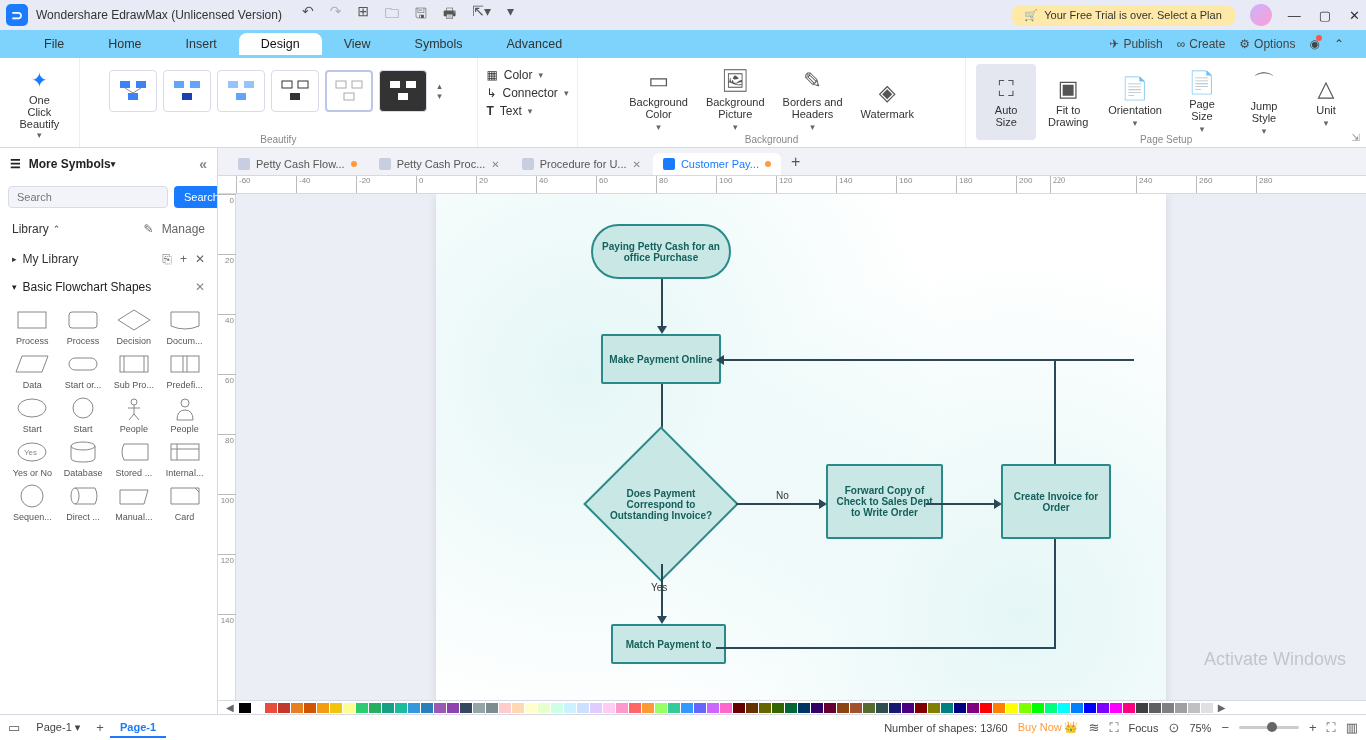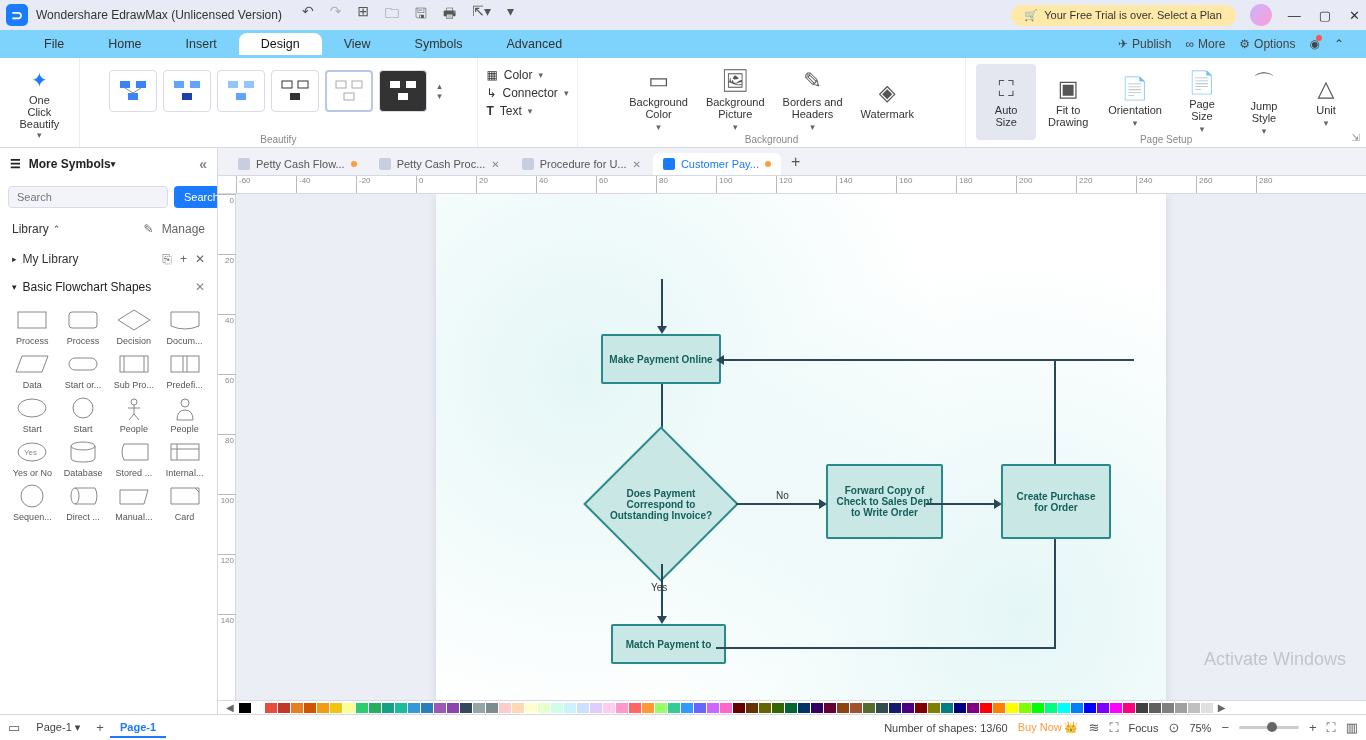--- a/index.html
+++ b/index.html
@@ -149,21 +149,21 @@
   <div class="mitem">View</div>
   <div class="mitem">Symbols</div>
   <div class="mitem">Advanced</div>
   <div class="rightmenu">
     <span>
         <span>✈</span>
         <span>Publish</span>
       </span>
     <span>
         <span>∞</span>
-        <span>More</span>
+        <span>Create</span>
       </span>
     <span>
         <span>⚙</span>
         <span>Options</span>
       </span>
     <span class="bell">◉</span>
     <span>⌃</span>
   </div>
 </div>
 
@@ -555,40 +555,43 @@
         <div class="tick" style="left: 258px;">20</div>
         <div class="tick" style="left: 318px;">40</div>
         <div class="tick" style="left: 378px;">60</div>
         <div class="tick" style="left: 438px;">80</div>
         <div class="tick" style="left: 498px;">100</div>
         <div class="tick" style="left: 558px;">120</div>
         <div class="tick" style="left: 618px;">140</div>
         <div class="tick" style="left: 678px;">160</div>
         <div class="tick" style="left: 738px;">180</div>
         <div class="tick" style="left: 798px;">200</div>
-        <div class="tick" style="left: 858px;">220</div>
+        <div class="tick" style="left: 832px; font-family: Liberation Serif, serif;">220</div>
         <div class="tick" style="left: 918px;">240</div>
         <div class="tick" style="left: 978px;">260</div>
         <div class="tick" style="left: 1038px;">280</div>
         <div class="tick" style="left: 1098px; margin-top: 31px;">300</div>
       </div>
     <div class="canvas-wrap">
       <div class="ruler-v" id="ruler-v">
           <div class="tick" style="top: 0px;">0</div>
           <div class="tick" style="top: 60px;">20</div>
           <div class="tick" style="top: 120px;">40</div>
           <div class="tick" style="top: 180px;">60</div>
           <div class="tick" style="top: 240px;">80</div>
           <div class="tick" style="top: 300px;">100</div>
           <div class="tick" style="top: 360px;">120</div>
           <div class="tick" style="top: 420px;">140</div>
         </div>
       <div class="canvas">
         <div class="page">
 
+          <div class="node rounded" style="left:155px;top:30px;width:140px;height:55px">
+              <span>Paying Petty Cash for an office Purchase</span>
+            </div>
 
           <div class="connector" style="left:225px;top:85px;width:2px;height:50px"></div>
           <div class="arrowhead" style="left:221px;top:132px"></div>
 
           <div class="node rect" style="left:165px;top:140px;width:120px;height:50px">
               <span>Make Payment Online</span>
             </div>
 
           <div class="connector" style="left:225px;top:190px;width:2px;height:60px"></div>
           <div class="arrowhead" style="left:221px;top:247px"></div>
@@ -602,21 +605,21 @@
           <span class="edgelabel" style="left:340px;top:296px">No</span>
           <div class="arrowhead right" style="left:383px;top:305px"></div>
 
           <div class="node rect" style="left:390px;top:270px;width:117px;height:75px">
               <span>Forward Copy of Check to Sales Dept to Write Order</span>
             </div>
 
           <div class="connector" style="left:490px;top:309px;width:70px;height:2px"></div>
           <div class="arrowhead right" style="left:558px;top:305px"></div>
           <div class="node rect" style="left:565px;top:270px;width:110px;height:75px">
-              <span>Create Purchase for Order</span>
+              <span>Create Invoice for Order</span>
             </div>
 
           <div class="connector" style="left:618px;top:165px;width:2px;height:105px"></div>
           <div class="connector" style="left:618px;top:165px;width:80px;height:2px"></div>
           <div class="connector" style="left:696px;top:165px;width:2px;height:2px"></div>
 
           <div class="connector" style="left:696px;top:165px;width:2px;height:1px"></div>
 
           <div class="connector" style="left:696px;top:165px;width:2px;height:0"></div>
           <div class="connector" style="left:285px;top:165px;width:335px;height:2px"></div>

